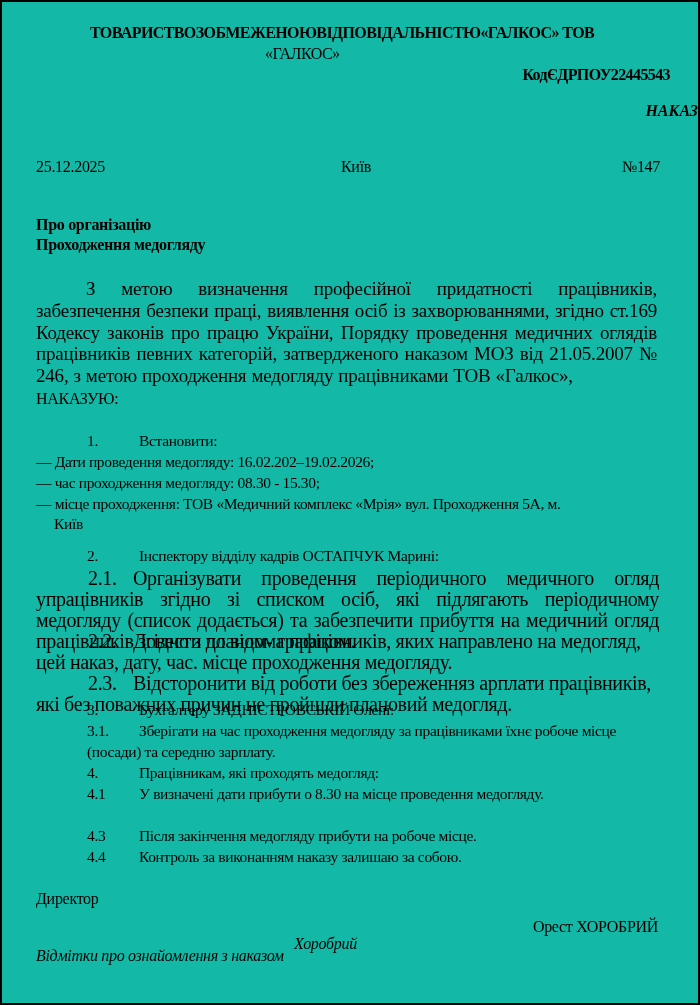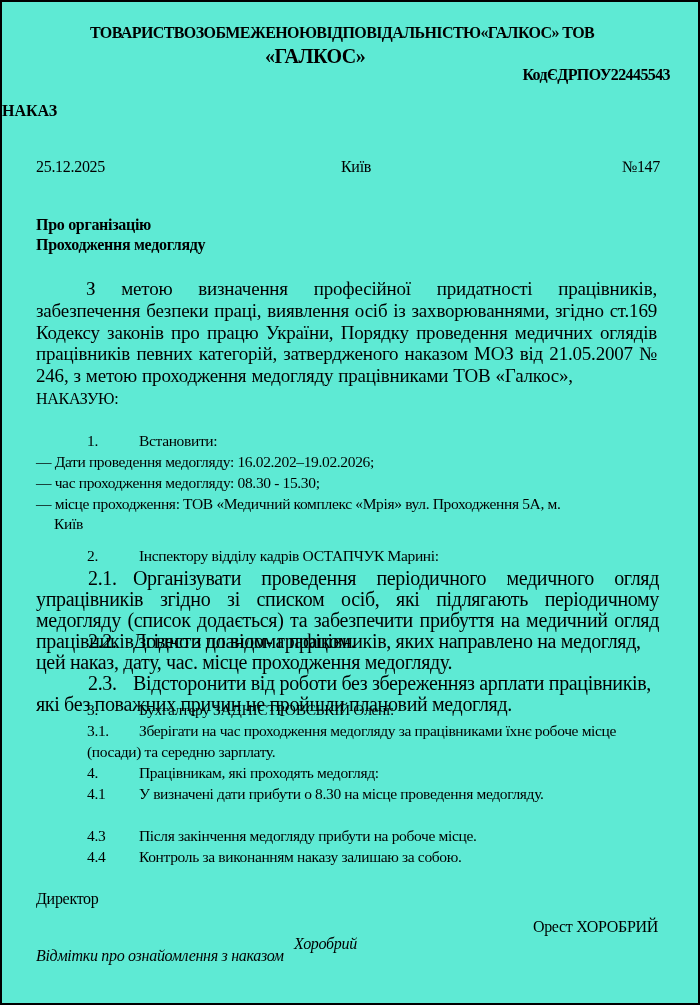--- a/index.html
+++ b/index.html
@@ -7,31 +7,31 @@
     width: 700px; height: 1005px; overflow: hidden;
     font-family: "Liberation Serif", "DejaVu Serif", serif;
     color: #000;
   }
   .page {
     position: relative;
     width: 700px; height: 1005px;
     box-sizing: border-box;
     border: 2px solid #000;
     border-right-width: 2px;
-    background: #5eead4;
+    background: #14b8a6;
   }
   .abs { position: absolute; white-space: nowrap; }
   .b { font-weight: bold; }
   .i { font-style: italic; }
   .f16 { font-size: 16px; letter-spacing: -0.3px; }
 
   .org1 { left: 88px; top: 22px; font-size: 16px; font-weight: bold; letter-spacing: -0.6px; }
-  .org2 { left: 263px; top: 43px; font-size: 20px; font-weight: bold; letter-spacing: -0.5px; }
+  .org2 { left: 263px; top: 43px; font-size: 16px; font-weight: normal; letter-spacing: -0.5px; }
   .code { right: 28px; top: 64px; font-size: 16px; font-weight: bold; letter-spacing: -0.6px; }
-  .title { left: 0; right: 0; top: 100px; text-align: left; font-size: 16px; font-weight: bold; }
+  .title { left: 0; right: 0; top: 100px; text-align: right; font-size: 16px; font-weight: bold; font-style: italic; }
 
   .date { left: 34px; top: 156px; }
   .city { left: 339px; top: 156px; }
   .num  { right: 38px; top: 156px; }
 
   .subj1 { left: 34px; top: 214px; }
   .subj2 { left: 34px; top: 234px; }
 
   .para {
     position: absolute; left: 34px; width: 621px; top: 276px;

